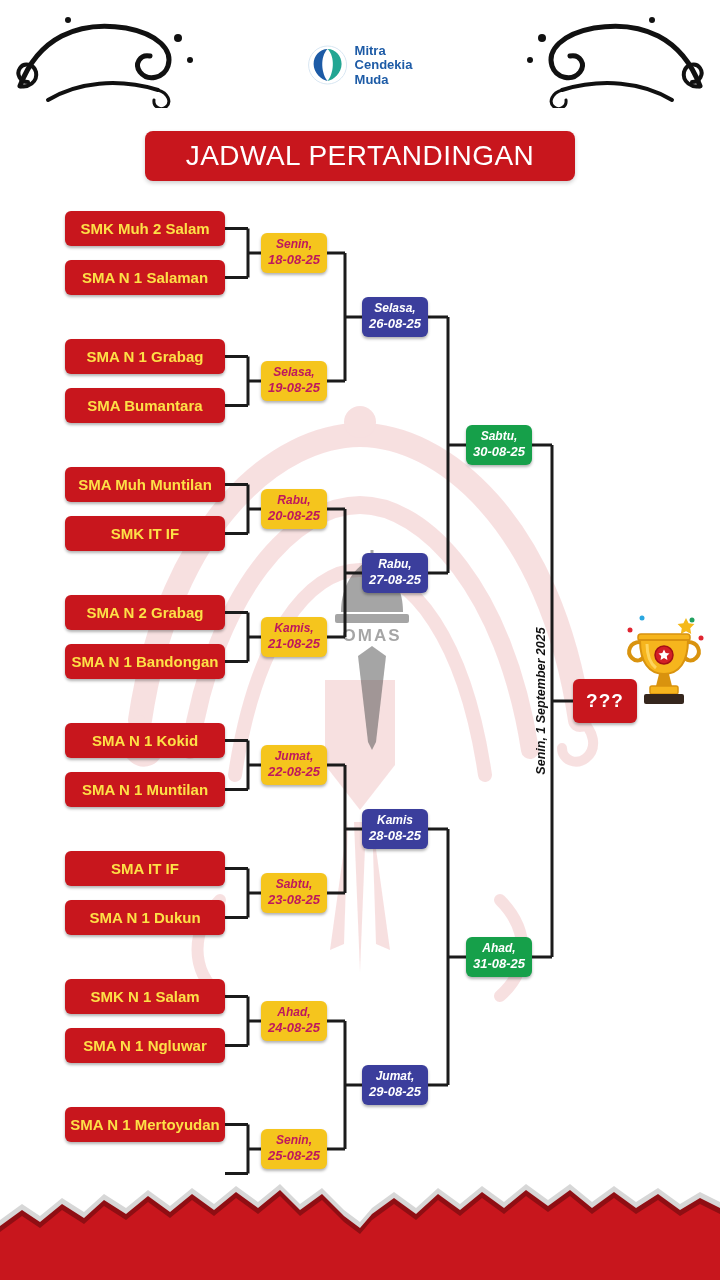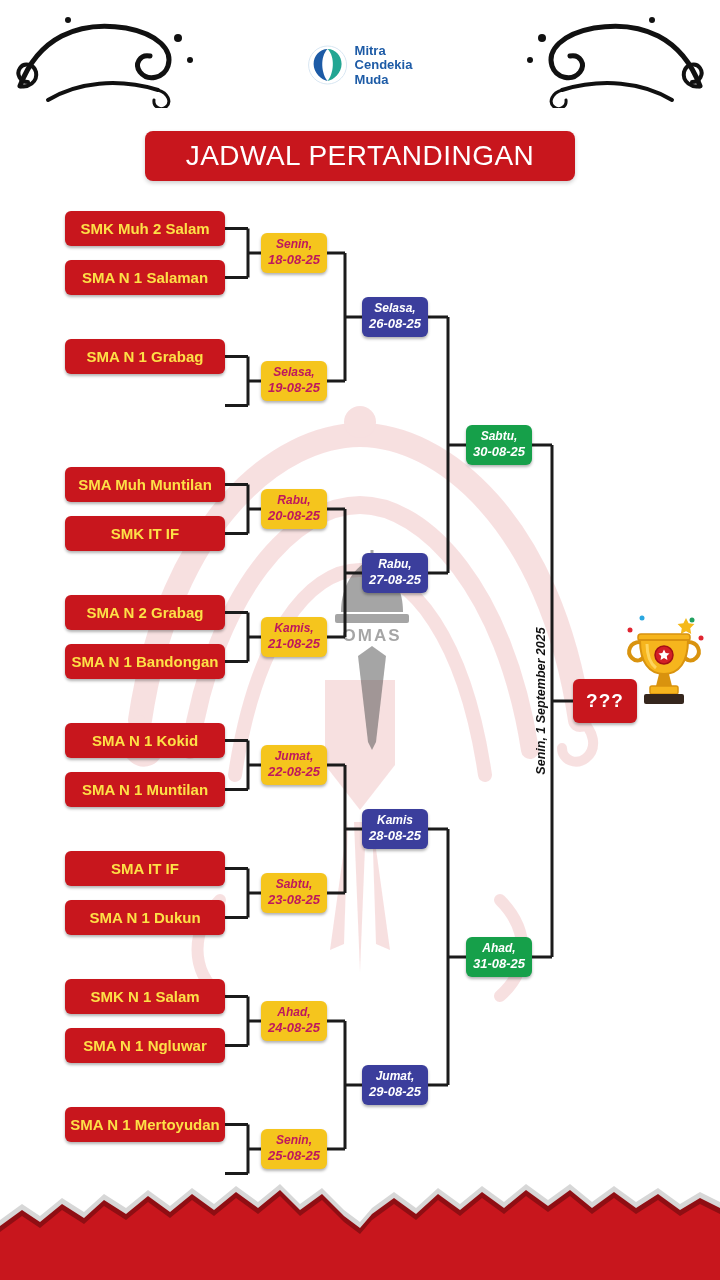--- a/index.html
+++ b/index.html
@@ -116,20 +116,21 @@
       <path d="M225 228.5H248M225 277.5H248M248 228.5V277.5M248 253H261 M225 356.5H248M225 405.5H248M248 356.5V405.5M248 381H261 M225 484.5H248M225 533.5H248M248 484.5V533.5M248 509H261 M225 612.5H248M225 661.5H248M248 612.5V661.5M248 637H261 M225 740.5H248M225 789.5H248M248 740.5V789.5M248 765H261 M225 868.5H248M225 917.5H248M248 868.5V917.5M248 893H261 M225 996.5H248M225 1045.5H248M248 996.5V1045.5M248 1021H261 M225 1124.5H248M225 1173.5H248M248 1124.5V1173.5M248 1149H261"></path>
       <path d="M327 253H345M327 381H345M345 253V381M345 317H362 M327 509H345M327 637H345M345 509V637M345 573H362 M327 765H345M327 893H345M345 765V893M345 829H362 M327 1021H345M327 1149H345M345 1021V1149M345 1085H362"></path>
       <path d="M428 317H448M428 573H448M448 317V573M448 445H466 M428 829H448M428 1085H448M448 829V1085M448 957H466"></path>
       <path d="M532 445H552M532 957H552M552 445V957M552 701H573"></path>
     </g>
   </svg>
 
   <div class="team" style="top:211px">SMK Muh 2 Salam</div>
   <div class="team" style="top:260px">SMA N 1 Salaman</div>
   <div class="team" style="top:339px">SMA N 1 Grabag</div>
+  <div class="team" style="top:388px">SMA Bumantara</div>
   <div class="team" style="top:516px">SMK IT IF</div>
   <div class="team" style="top:467px">SMA Muh Muntilan</div>
   <div class="team" style="top:595px">SMA N 2 Grabag</div>
   <div class="team" style="top:644px">SMA N 1 Bandongan</div>
   <div class="team" style="top:723px">SMA N 1 Kokid</div>
   <div class="team" style="top:772px">SMA N 1 Muntilan</div>
   <div class="team" style="top:851px">SMA IT IF</div>
   <div class="team" style="top:900px">SMA N 1 Dukun</div>
   <div class="team" style="top:979px">SMK N 1 Salam</div>
   <div class="team" style="top:1028px">SMA N 1 Ngluwar</div>

